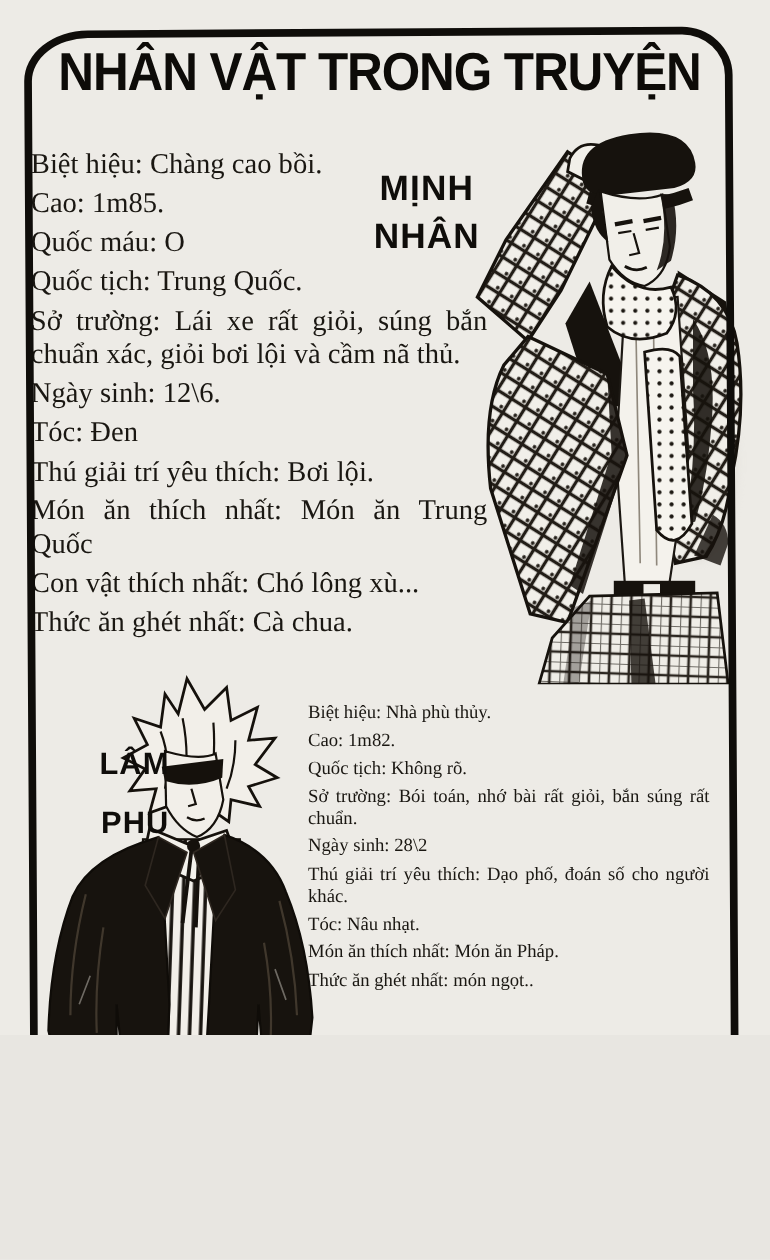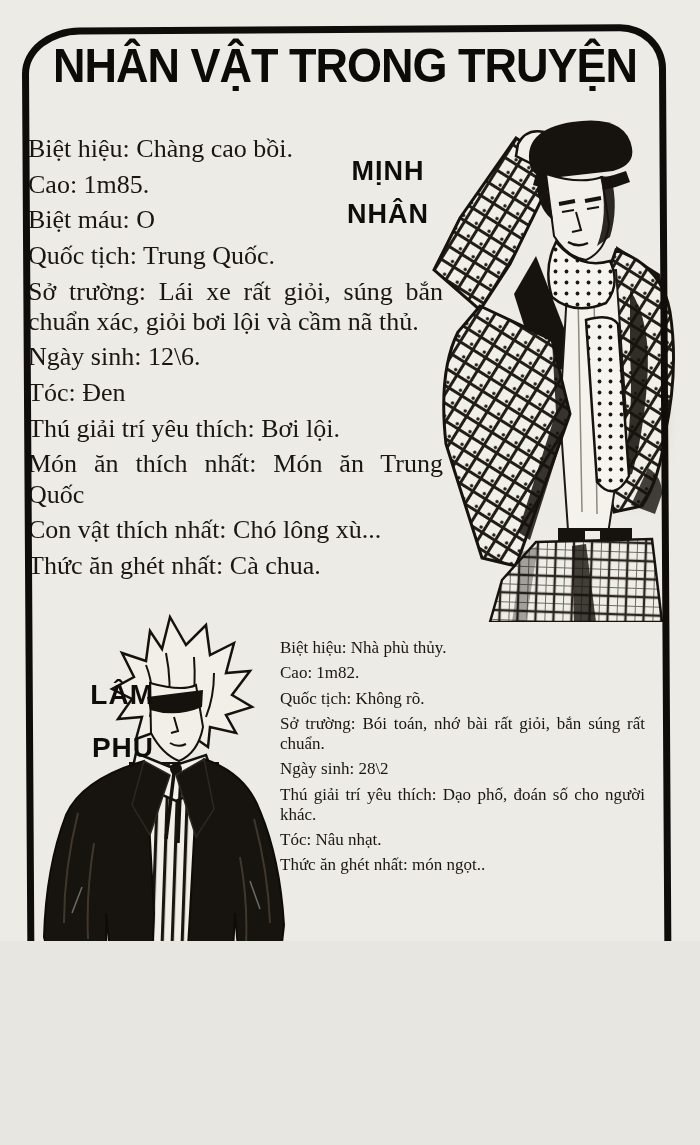--- a/index.html
+++ b/index.html
@@ -28,21 +28,21 @@
     font-weight:900;font-size:45px;letter-spacing:-1px;
     transform:scaleY(1.08);
     color:#0d0b08;z-index:3;
   }
 
   .char-name{
     position:absolute;z-index:3;
     font-family:"Liberation Sans", sans-serif;
     font-weight:900;color:#0f0d0a;letter-spacing:1px;
   }
-  .name-1{left:338px;top:150px;width:100px;text-align:center;font-size:27px;line-height:43px;}
+  .name-1{left:338px;top:150px;width:100px;text-align:center;font-size:32px;line-height:43px;}
   .name-2{left:54px;top:668px;width:100px;text-align:right;font-size:28px;line-height:53px;}
 
   .info{position:absolute;z-index:3;}
   .info p{margin:0 0 5.5px 0;text-align:justify;}
   .info-1{left:28px;top:134px;width:415px;font-size:26px;line-height:1.16;}
   .info-2{left:280px;top:638px;width:365px;font-size:17px;line-height:1.17;}
 
   .fig{position:absolute;z-index:2;}
   .fig-1{left:418px;top:112px;}
   .fig-2{left:18px;top:613px;}
@@ -191,21 +191,21 @@
   <h1 class="title">NHÂN VẬT TRONG TRUYỆN</h1>
 
   <div class="char-name name-1">
     <div>MỊNH</div>
     <div>NHÂN</div>
   </div>
 
   <div class="info info-1">
     <p>Biệt hiệu: Chàng cao bồi.</p>
     <p>Cao: 1m85.</p>
-    <p>Biệt máu: O</p>
+    <p>Quốc máu: O</p>
     <p>Quốc tịch: Trung Quốc.</p>
     <p>Sở trường: Lái xe rất giỏi, súng bắn chuẩn xác, giỏi bơi lội và cầm nã thủ.</p>
     <p>Ngày sinh: 12\6.</p>
     <p>Tóc: Đen</p>
     <p>Thú giải trí yêu thích: Bơi lội.</p>
     <p>Món ăn thích nhất: Món ăn Trung Quốc</p>
     <p>Con vật thích nhất: Chó lông xù...</p>
     <p>Thức ăn ghét nhất: Cà chua.</p>
   </div>
 
@@ -215,19 +215,20 @@
   </div>
 
   <div class="info info-2">
     <p>Biệt hiệu: Nhà phù thủy.</p>
     <p>Cao: 1m82.</p>
     <p>Quốc tịch: Không rõ.</p>
     <p>Sở trường: Bói toán, nhớ bài rất giỏi, bắn súng rất chuẩn.</p>
     <p>Ngày sinh: 28\2</p>
     <p>Thú giải trí yêu thích: Dạo phố, đoán số cho người khác.</p>
     <p>Tóc: Nâu nhạt.</p>
+    <p>Món ăn thích nhất: Món ăn Pháp.</p>
     <p>Thức ăn ghét nhất: món ngọt..</p>
   </div>
 
   <div class="watermark">TRUYENTRANH.COM</div>
   <div class="pagenum">4</div>
 
 </div>
 
 </body></html>

